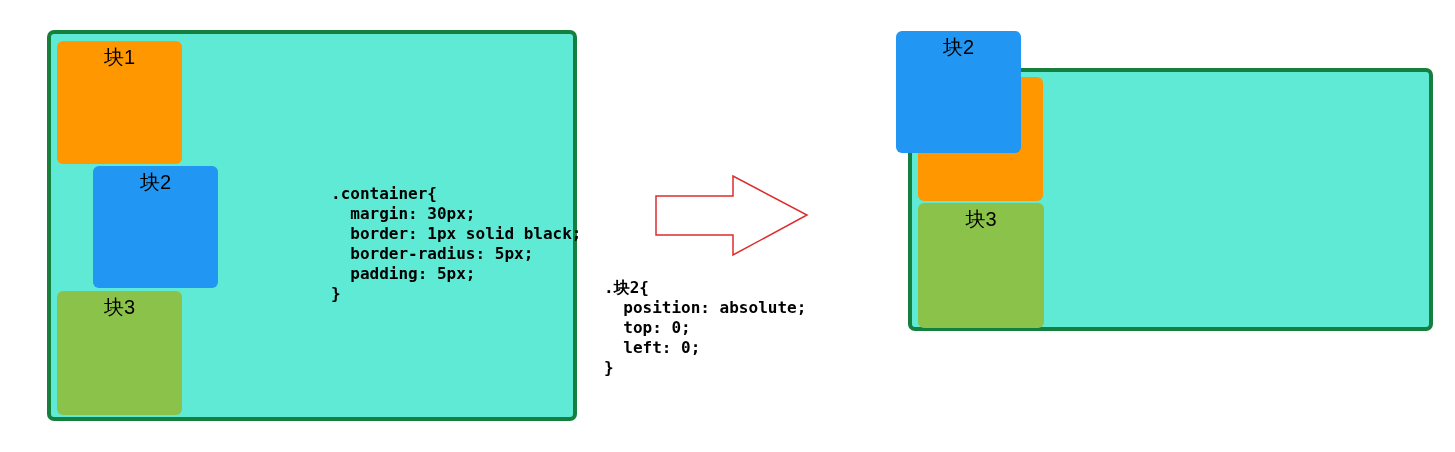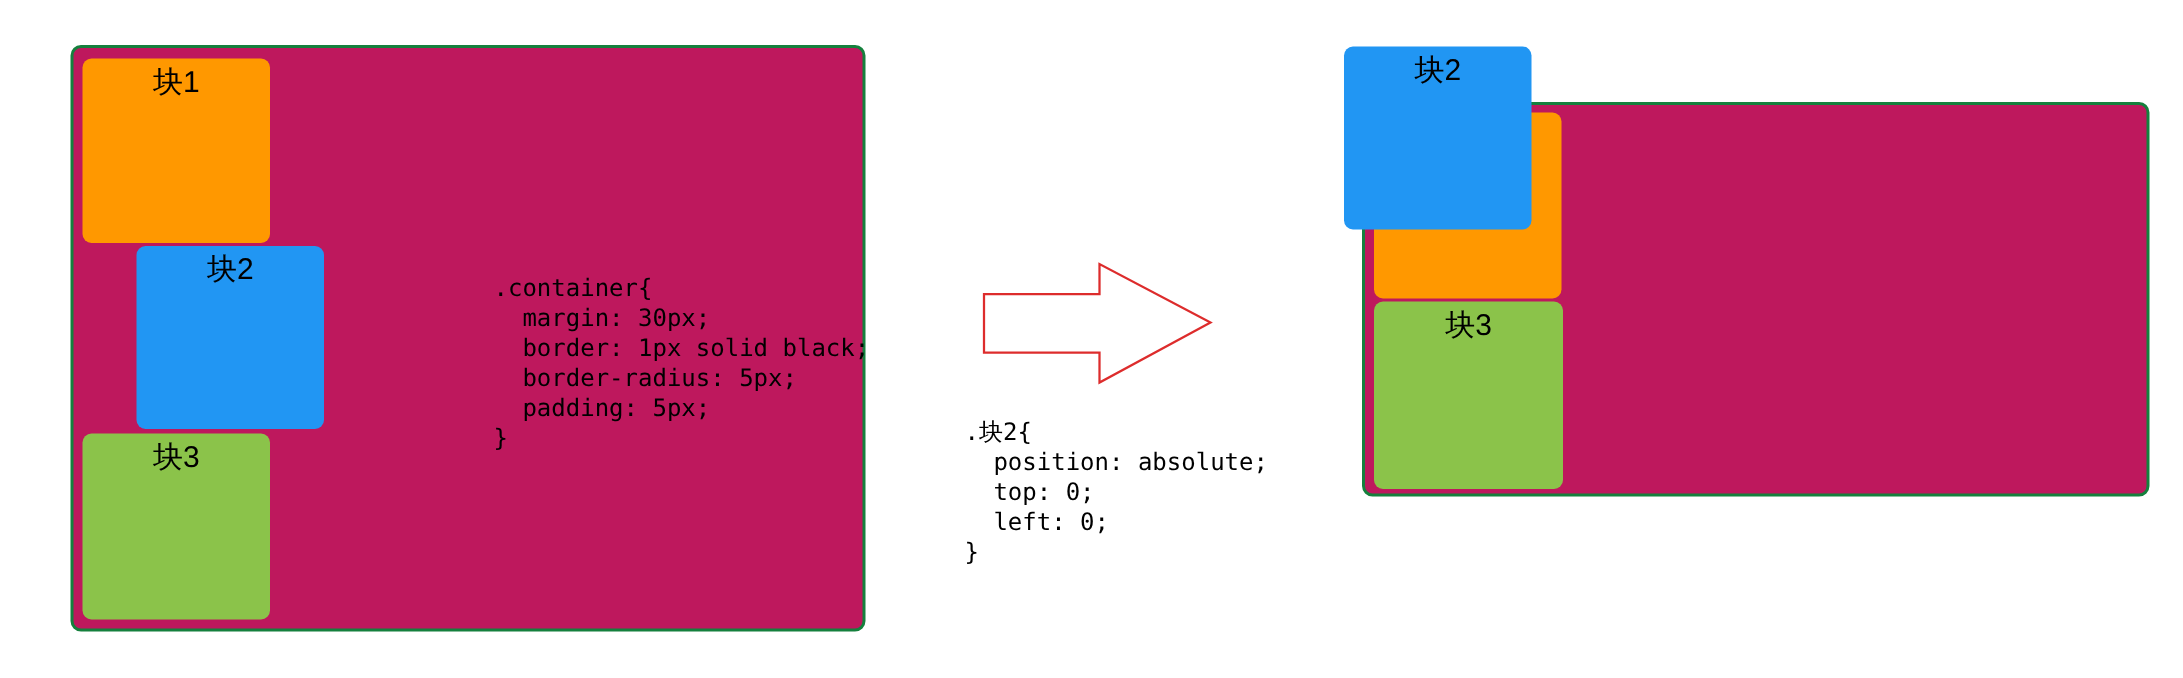--- a/index.html
+++ b/index.html
@@ -6,22 +6,22 @@
   .canvas {
     position: relative;
     width: 1455px;
     height: 452px;
     background: #ffffff;
     font-family: "Liberation Sans", sans-serif;
     overflow: hidden;
   }
   .container-box {
     position: absolute;
-    background: #be185d;
-    border: 2px solid #15803d;
+    background: #5eead4;
+    border: 4px solid #15803d;
     border-radius: 7px;
     box-sizing: border-box;
   }
   .container-left  { left: 47px;  top: 30px; width: 530px; height: 391px; }
   .container-right { left: 908px; top: 68px; width: 525px; height: 263px; }
   .block {
     position: absolute;
     border-radius: 6px;
     text-align: center;
     color: #000;
@@ -53,23 +53,24 @@
   }
 
   .code {
     position: absolute;
     margin: 0;
     font-family: "DejaVu Sans Mono", "Liberation Mono", monospace;
     font-size: 16px;
     line-height: 20px;
     white-space: pre;
     color: #000;
+    font-weight: bold;
   }
   .code-container { left: 280px; top: 150px; }
-  .code-block2    { left: 643px; top: 278px; }
+  .code-block2    { left: 604px; top: 278px; }
 
   .arrow-svg { position: absolute; left: 650px; top: 170px; }
 </style>
 </head>
 <body>
 
 <div class="canvas">
 
   <div class="container-box container-left">
     <div class="block c-orange lb1">

